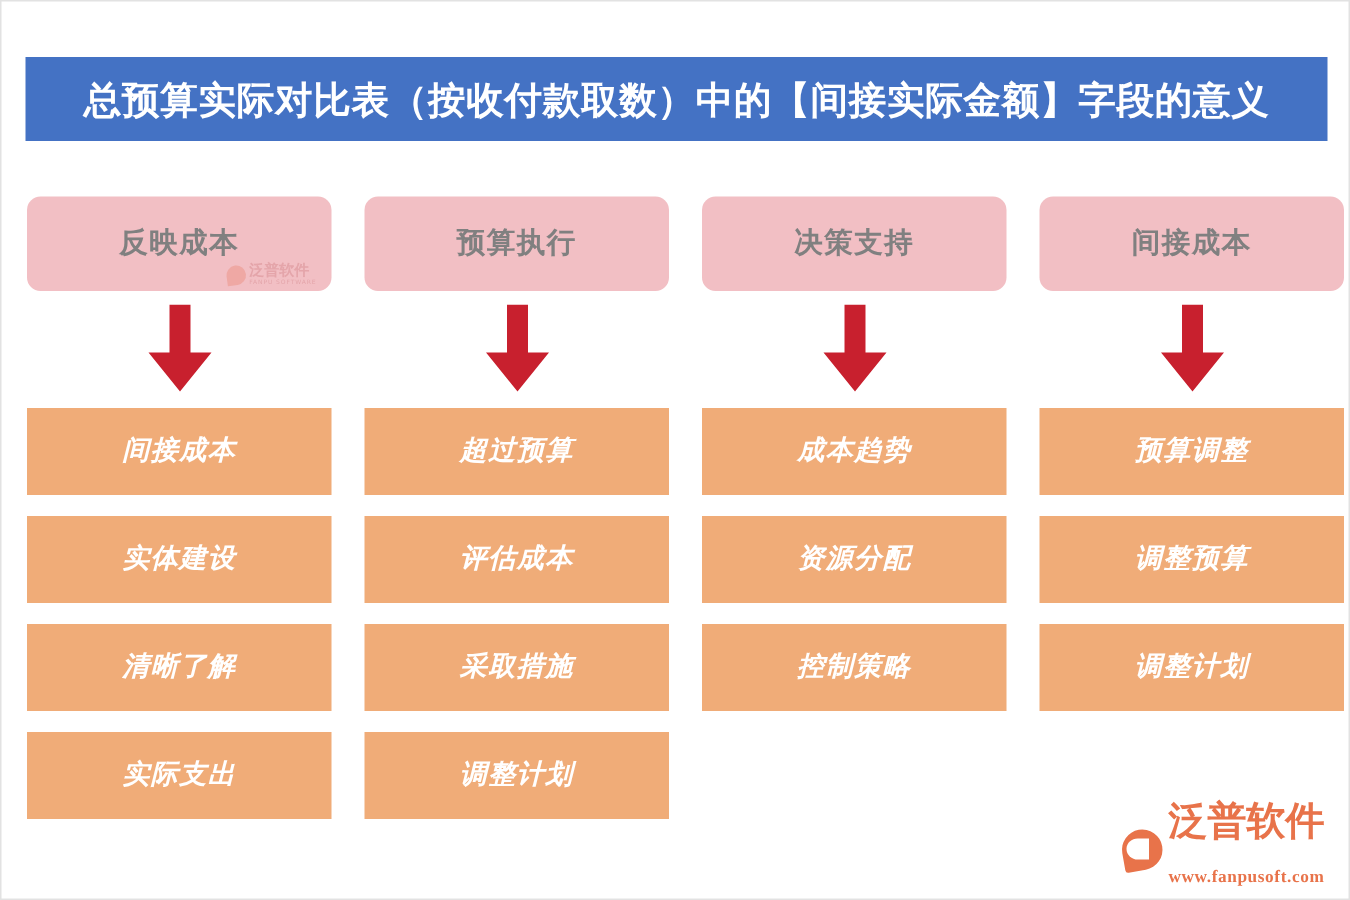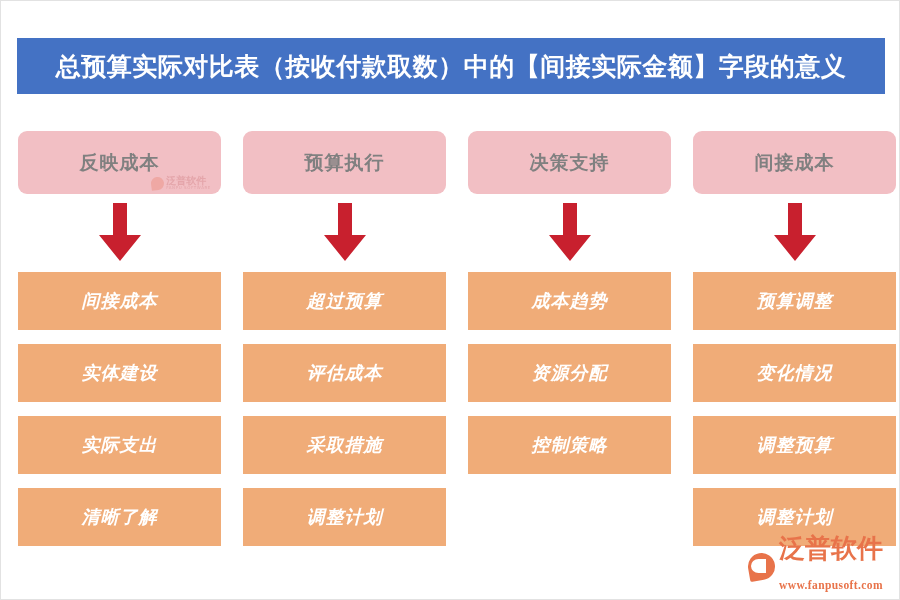--- a/index.html
+++ b/index.html
@@ -235,24 +235,24 @@
         </svg>
       </div>
       <div class="orange-stack">
         <div class="orange-box">
           <span class="orange-label">间接成本</span>
         </div>
         <div class="orange-box">
           <span class="orange-label">实体建设</span>
         </div>
         <div class="orange-box">
+          <span class="orange-label">清晰了解</span>
+        </div>
+        <div class="orange-box">
           <span class="orange-label">实际支出</span>
-        </div>
-        <div class="orange-box">
-          <span class="orange-label">清晰了解</span>
         </div>
       </div>
     </div>
 
     <div class="column">
       <div class="pink-box">
         <span class="pink-label">预算执行</span>
       </div>
       <div class="arrow-wrap">
         <svg class="arrow-svg" width="46" height="60" viewBox="0 0 46 60">
@@ -304,23 +304,20 @@
       <div class="arrow-wrap">
         <svg class="arrow-svg" width="46" height="60" viewBox="0 0 46 60">
           <polygon points="16,0 30,0 30,32 44,32 23,58 2,32 16,32" fill="#C8202E"></polygon>
         </svg>
       </div>
       <div class="orange-stack">
         <div class="orange-box">
           <span class="orange-label">预算调整</span>
         </div>
         <div class="orange-box">
-          <span class="orange-label">变化情况</span>
-        </div>
-        <div class="orange-box">
           <span class="orange-label">调整预算</span>
         </div>
         <div class="orange-box">
           <span class="orange-label">调整计划</span>
         </div>
       </div>
     </div>
 
   </div>
 

